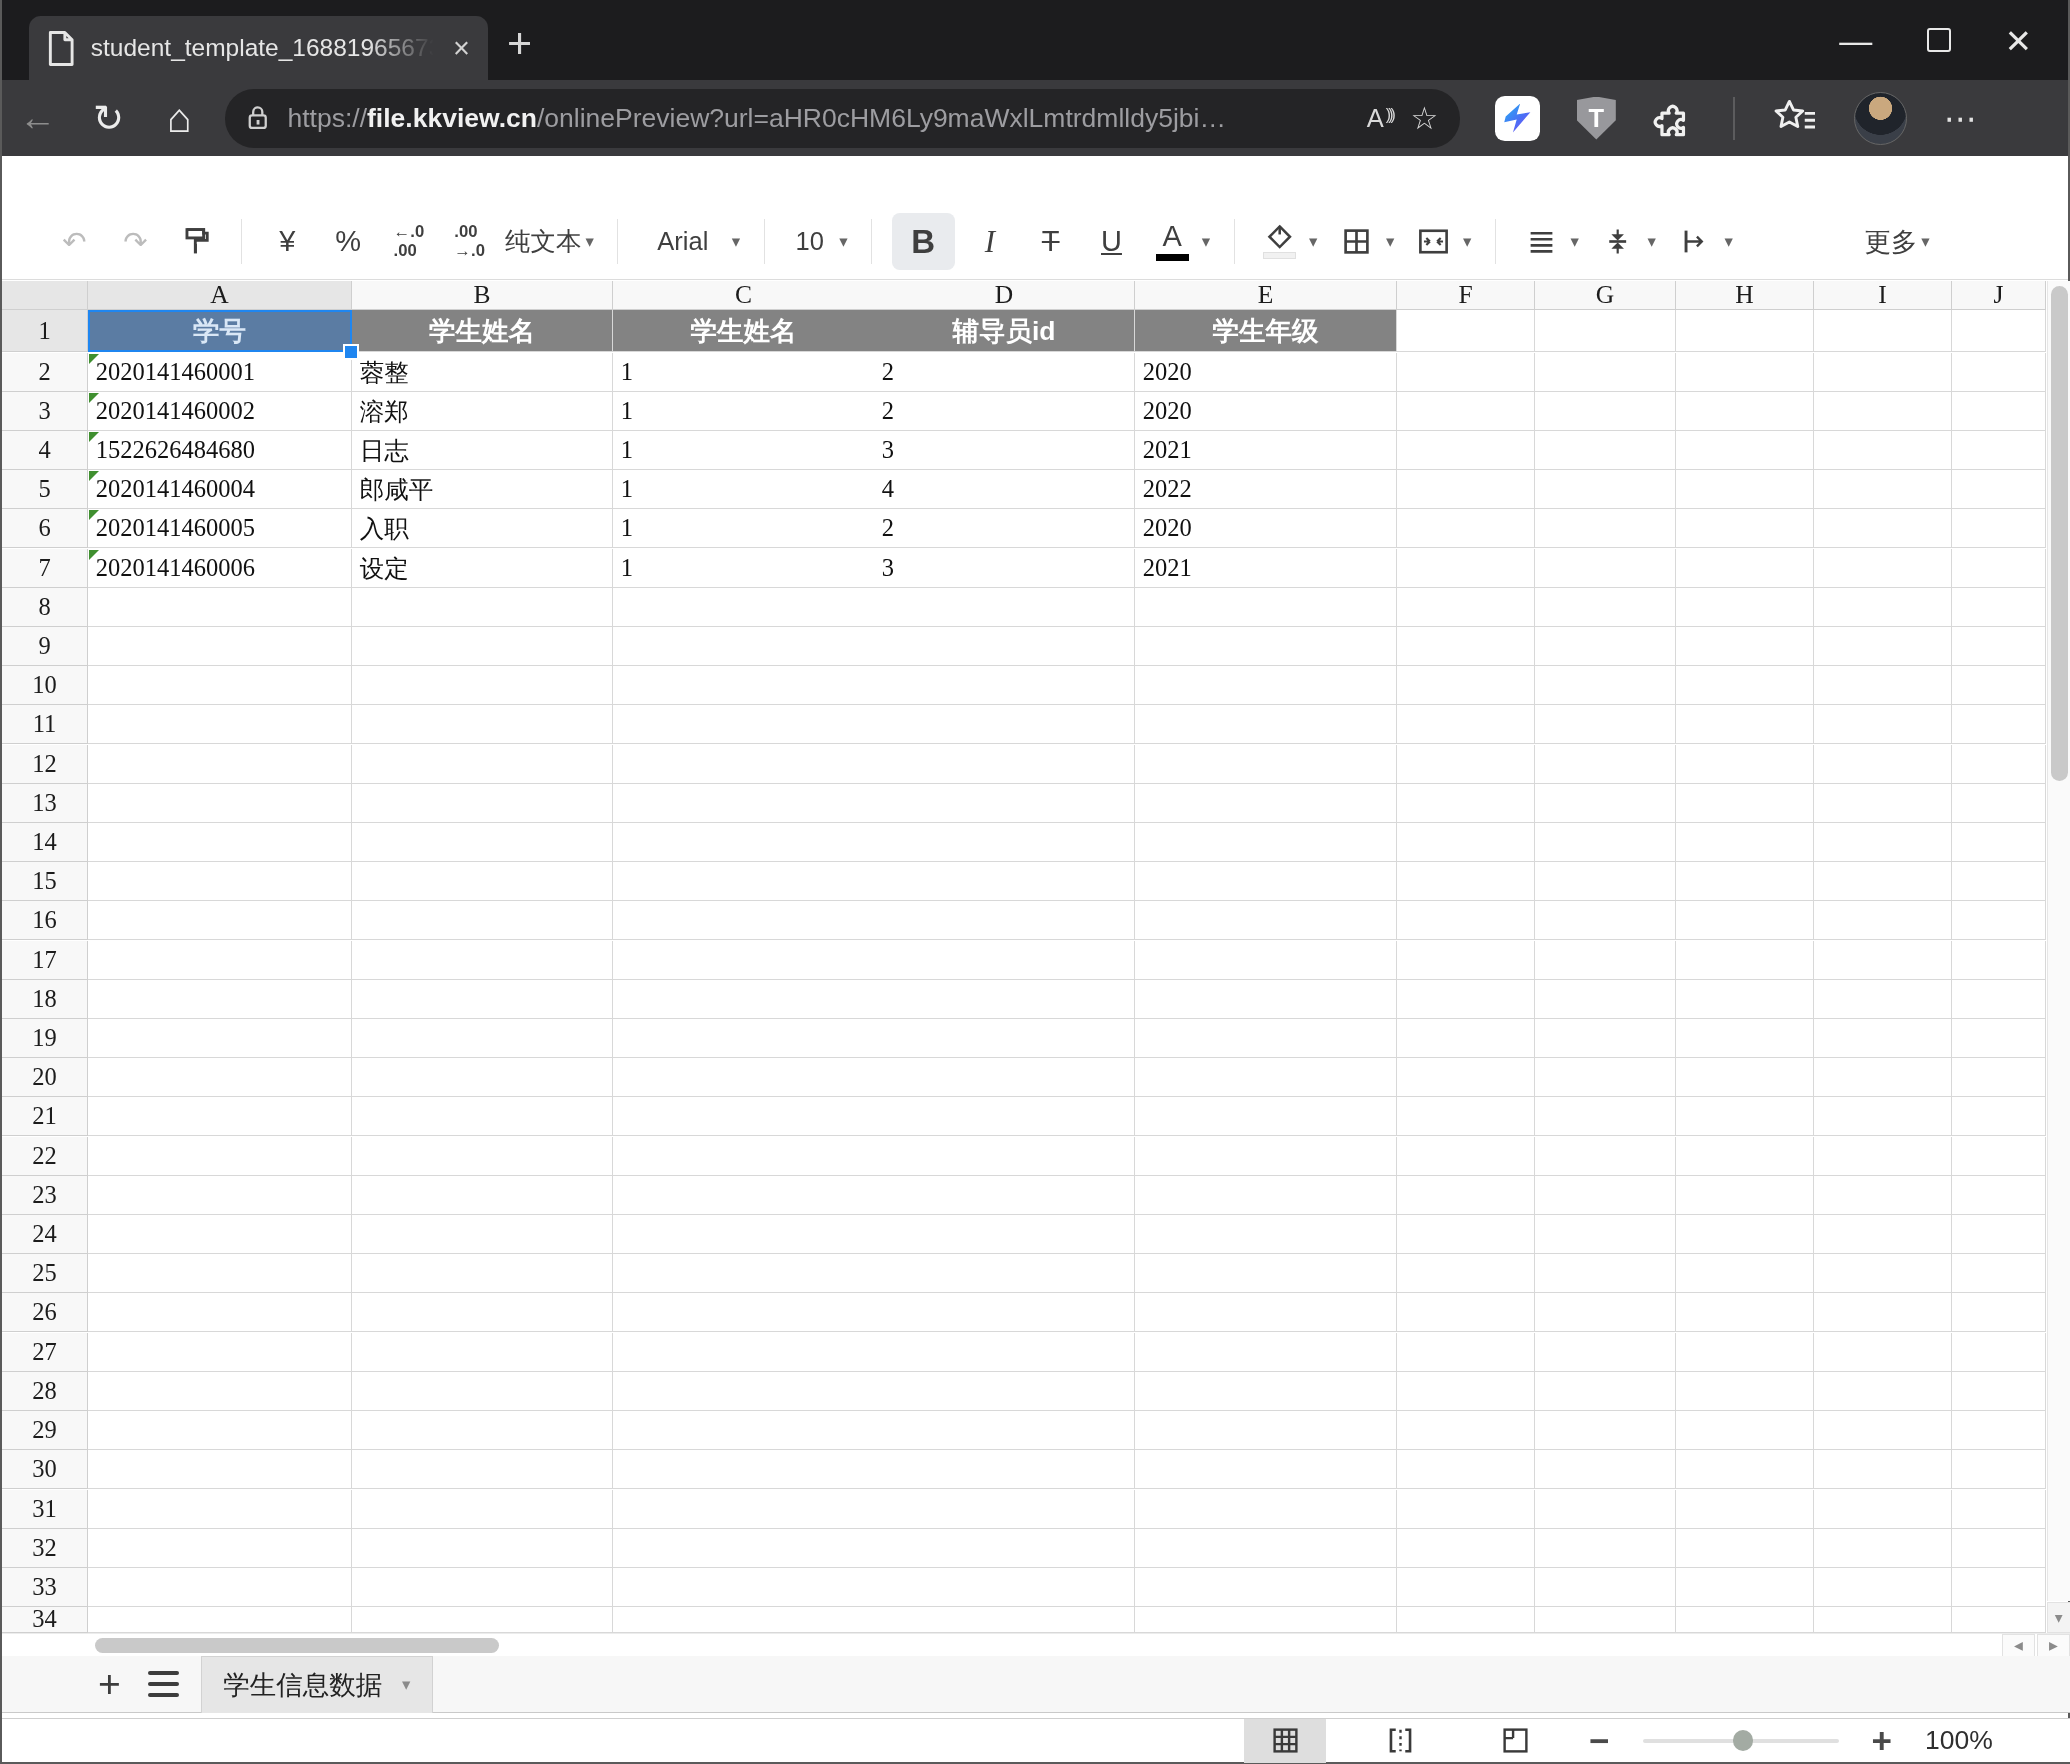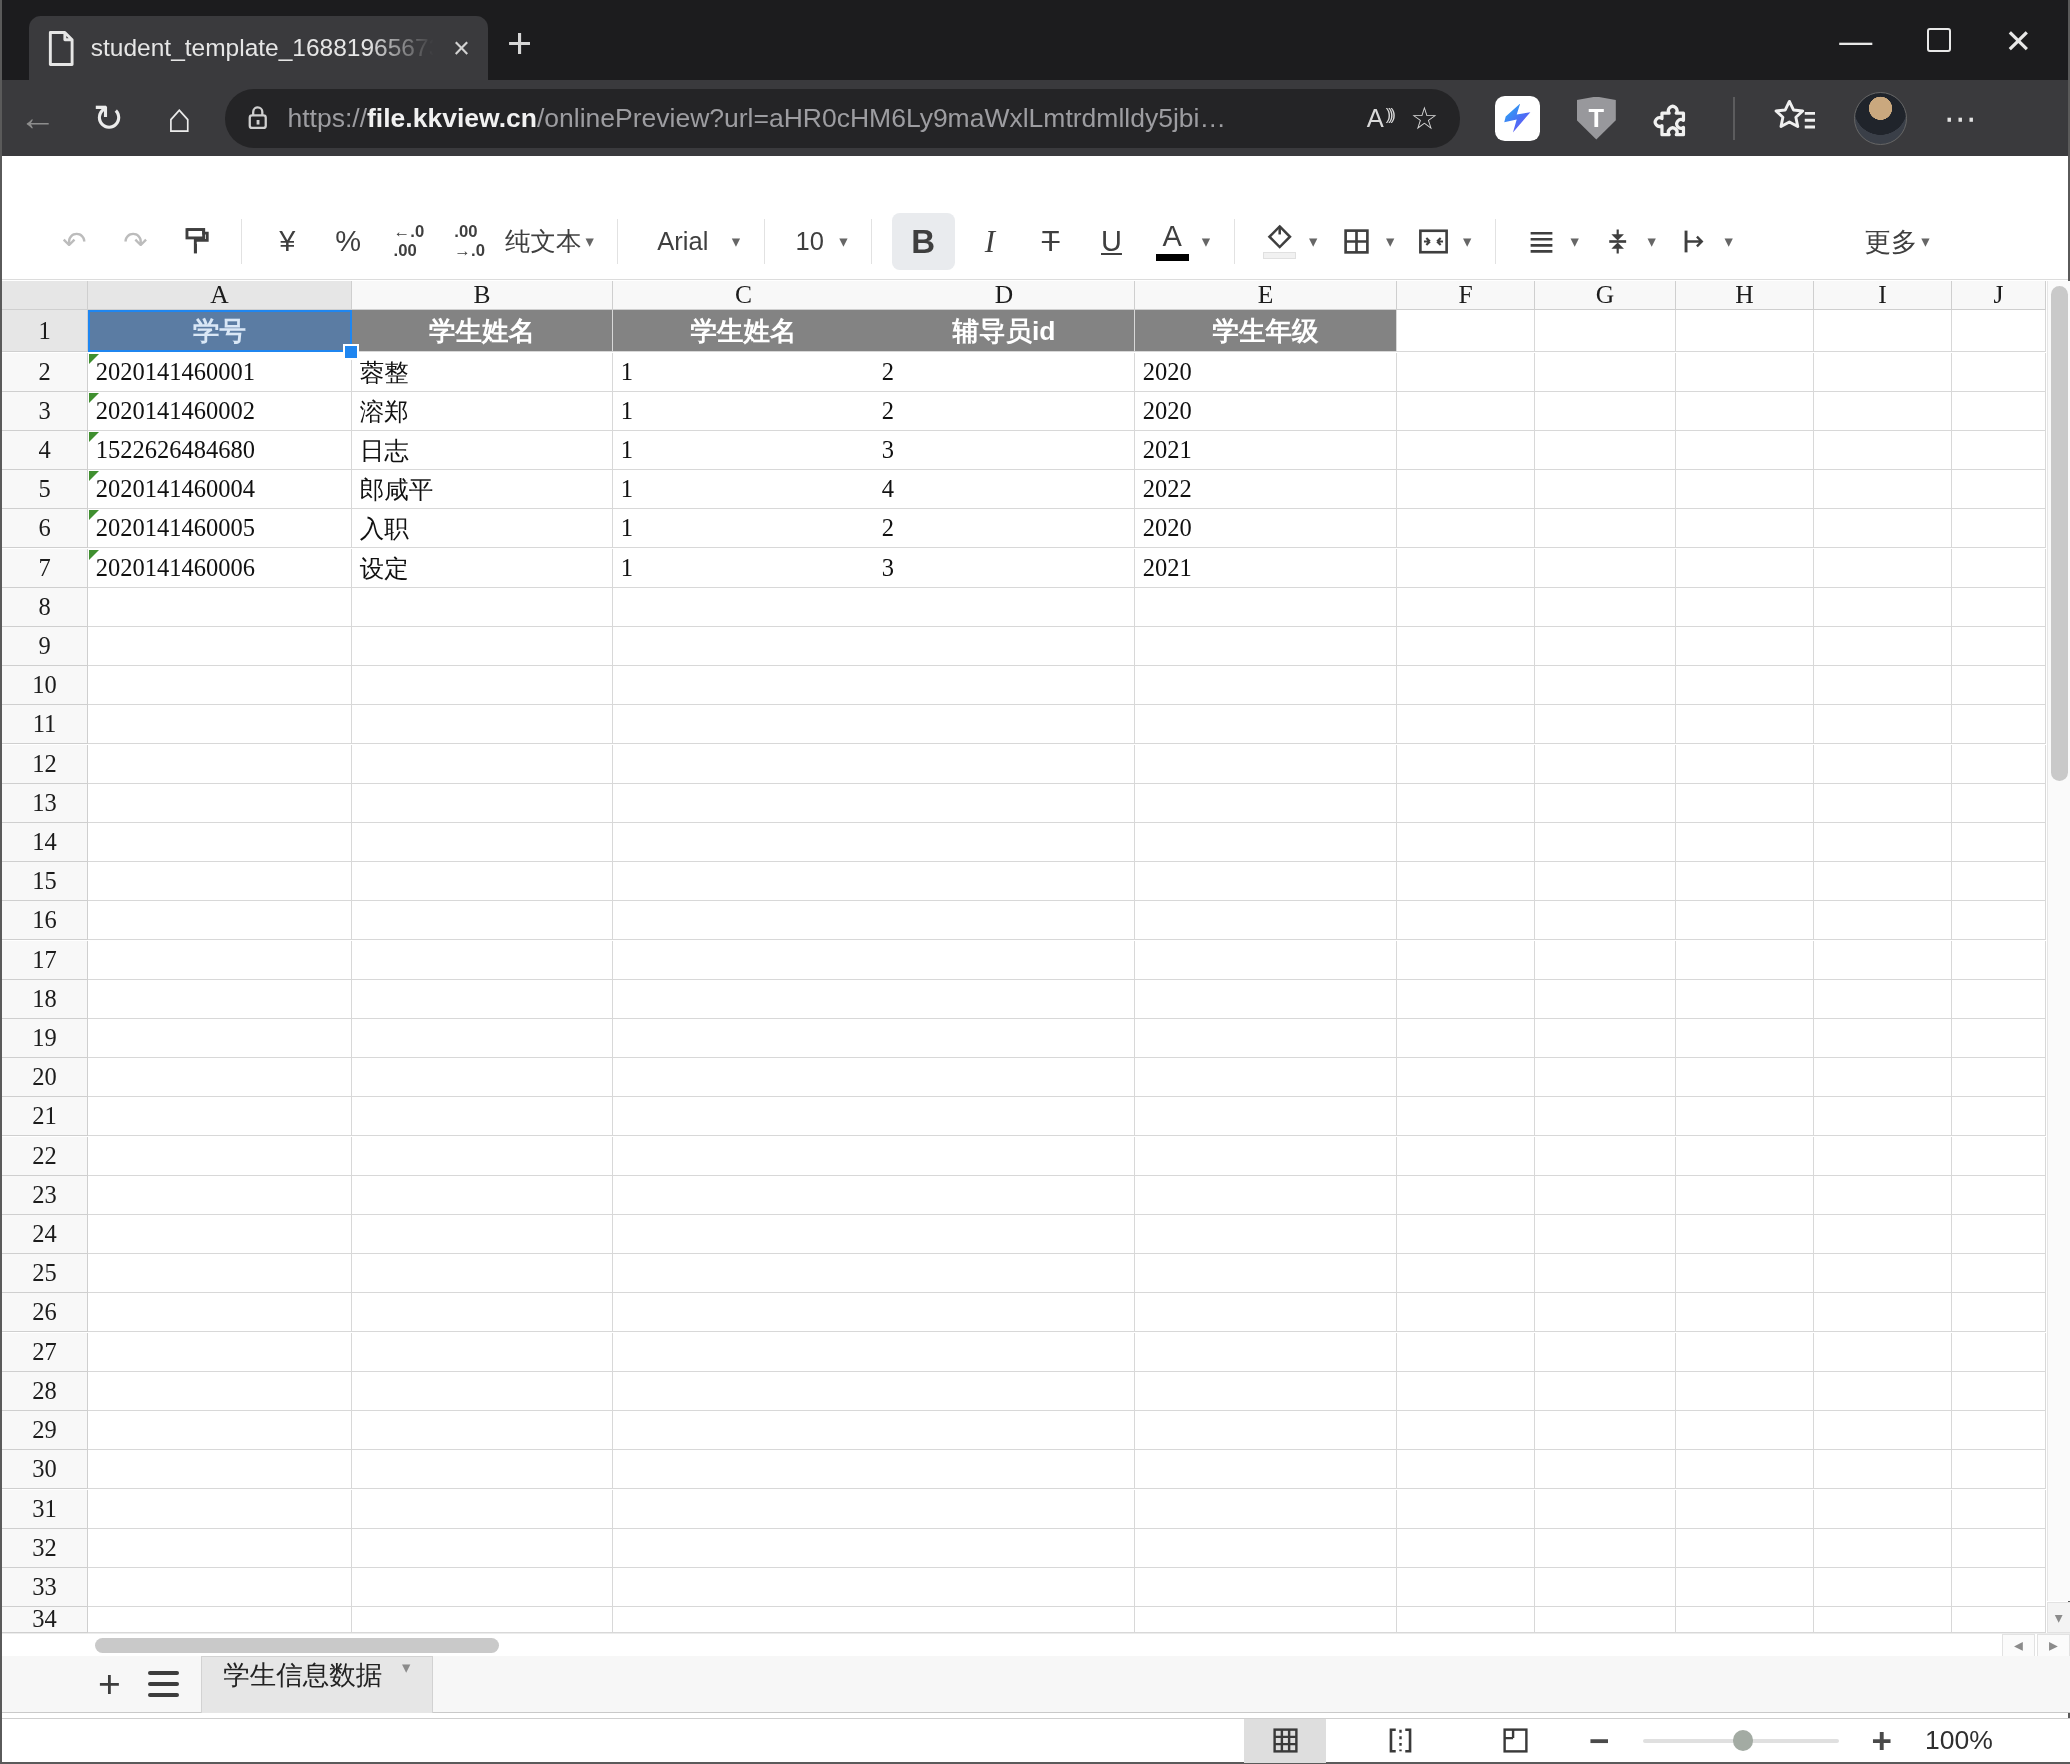--- a/index.html
+++ b/index.html
@@ -100,21 +100,21 @@
   .hbtn { position:absolute; top:0; width:33px; height:23.5px; background:#fbfbfb; border:1px solid #e2e2e2;
           display:flex; align-items:center; justify-content:center; color:#8b8b8b; font-size:17.6px; }
 
   
   .sheetbar { position:absolute; left:0; top:1656px; width:2070px; height:57px; background:#f7f7f7;
               border-bottom:1px solid #c9c9c9; display:flex; align-items:center; }
   .sb-plus { font-size:39px; color:#3d3d3d; margin-left:96px; font-weight:300; }
   .sb-menu { margin-left:27.4px; display:flex; flex-direction:column; gap:6.9px; }
   .sb-menu i { width:31px; height:3.9px; background:#3d3d3d; border-radius:2px; }
   .sheettab { margin-left:21.6px; height:57px; background:#e6e6e6; border:1px solid #d2d2d2; border-bottom:none;
-              display:flex; align-items:flex-start; padding:0 21.6px; gap:19.6px; font-size:26.5px; color:#222; }
+              display:flex; align-items:center; padding:0 21.6px; gap:19.6px; font-size:26.5px; color:#222; }
   .sheettab .caret { margin:0; color:#8b8b8b; }
 
   
   .statusbar { position:absolute; left:0; top:1718px; width:2070px; height:44px; background:#fff; border-top:1px solid #cfcfcf;
                display:flex; align-items:center; justify-content:flex-end; padding-right:63px; gap:33px; }
   .view { width:82px; height:44px; display:flex; align-items:center; justify-content:center; }
   .view.active { background:#dedede; }
   .zminus, .zplus { font-size:35px; color:#4a4a4a; font-weight:bold; }
   .slider { position:relative; width:196px; height:44px; }
   .slider .track { position:absolute; left:0; top:20.6px; width:196px; height:3.9px; background:#e0e0e0; border-radius:2px; }

